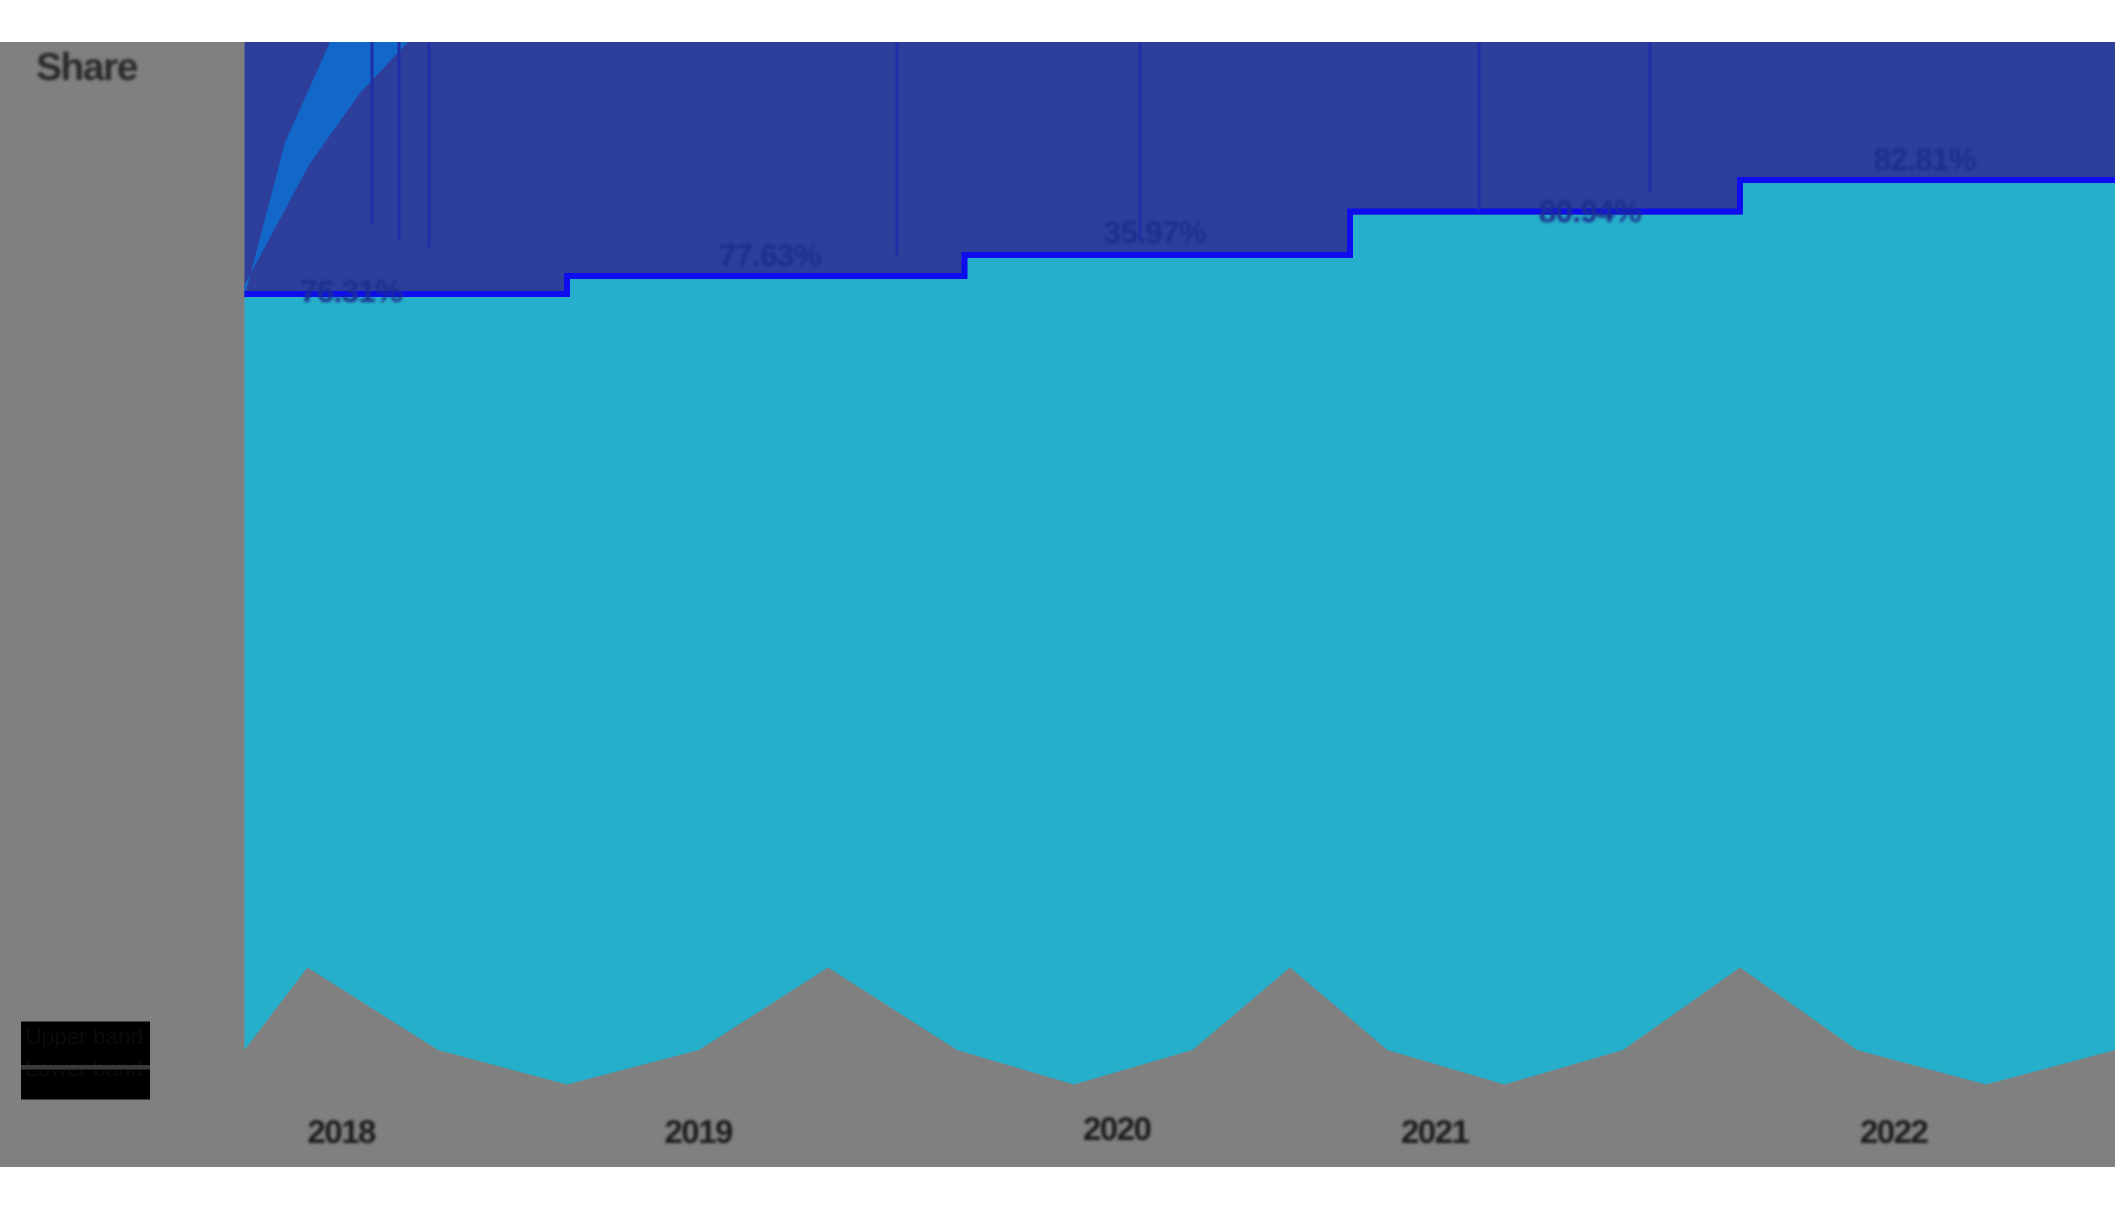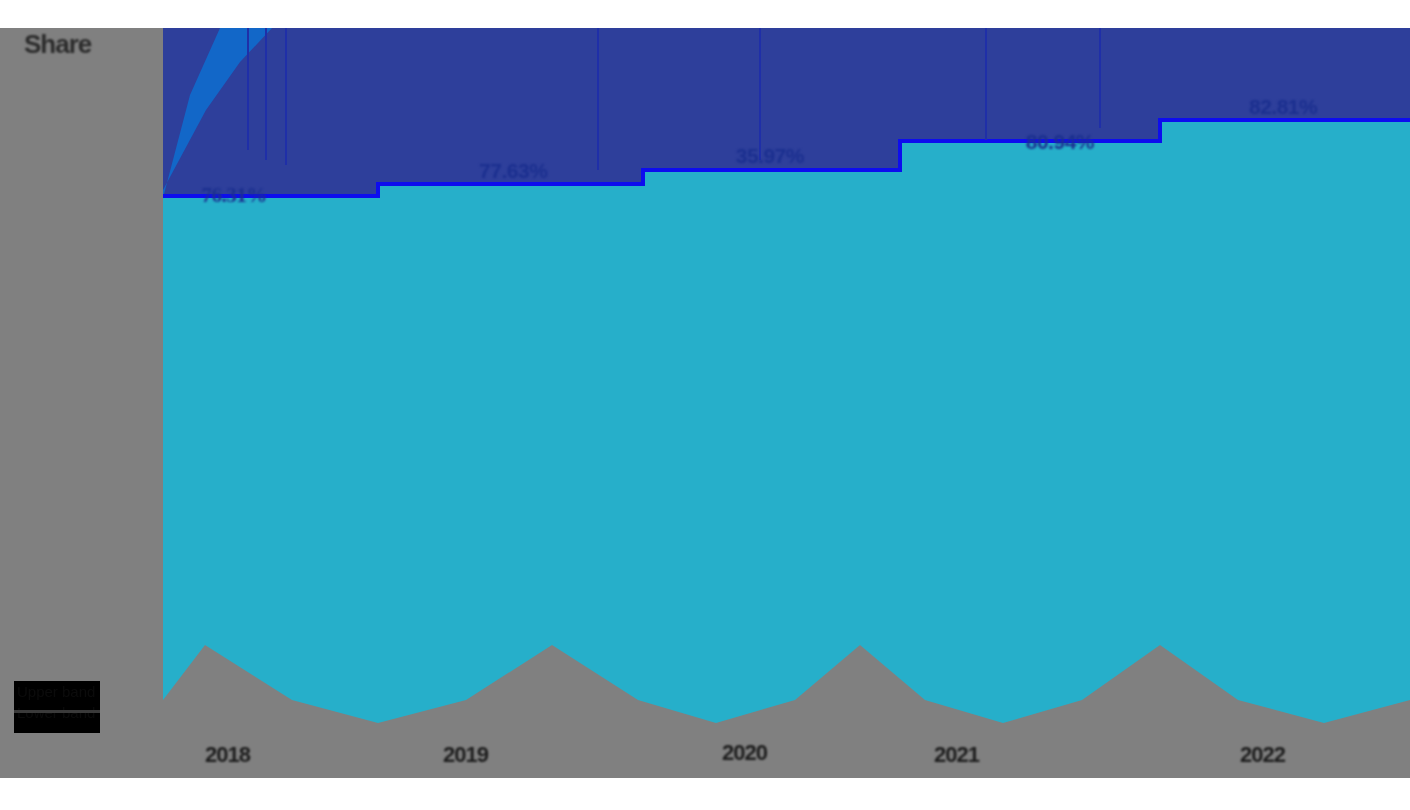--- a/index.html
+++ b/index.html
@@ -87,21 +87,21 @@
   </svg>
 
   <div class="y-axis-title">Share</div>
 
   <div class="legend-block">
     <span class="lg-txt">Upper band</span>
     <span class="lg-txt">Lower band</span>
   </div>
   <div class="legend-sep"></div>
 
-  <div class="dlabel" style="left:16.6%;top:24.1%;font-family:Liberation Serif, serif;">76.31%</div>
+  <div class="dlabel" style="left:16.6%;top:24.1%;">76.31%</div>
   <div class="dlabel" style="left:36.4%;top:21.1%;">77.63%</div>
   <div class="dlabel" style="left:54.6%;top:19.2%;">35.97%</div>
   <div class="dlabel" style="left:72.9%;top:17.5%;margin-left:32px;">80.94%</div>
   <div class="dlabel" style="left:91.0%;top:13.2%;">82.81%</div>
 
   <div class="xlabel" style="left:205px;top:742px;">2018</div>
   <div class="xlabel" style="left:443px;top:742px;">2019</div>
   <div class="xlabel" style="left:722px;top:740px;">2020</div>
   <div class="xlabel" style="left:934px;top:742px;">2021</div>
   <div class="xlabel" style="left:1240px;top:742px;">2022</div>

